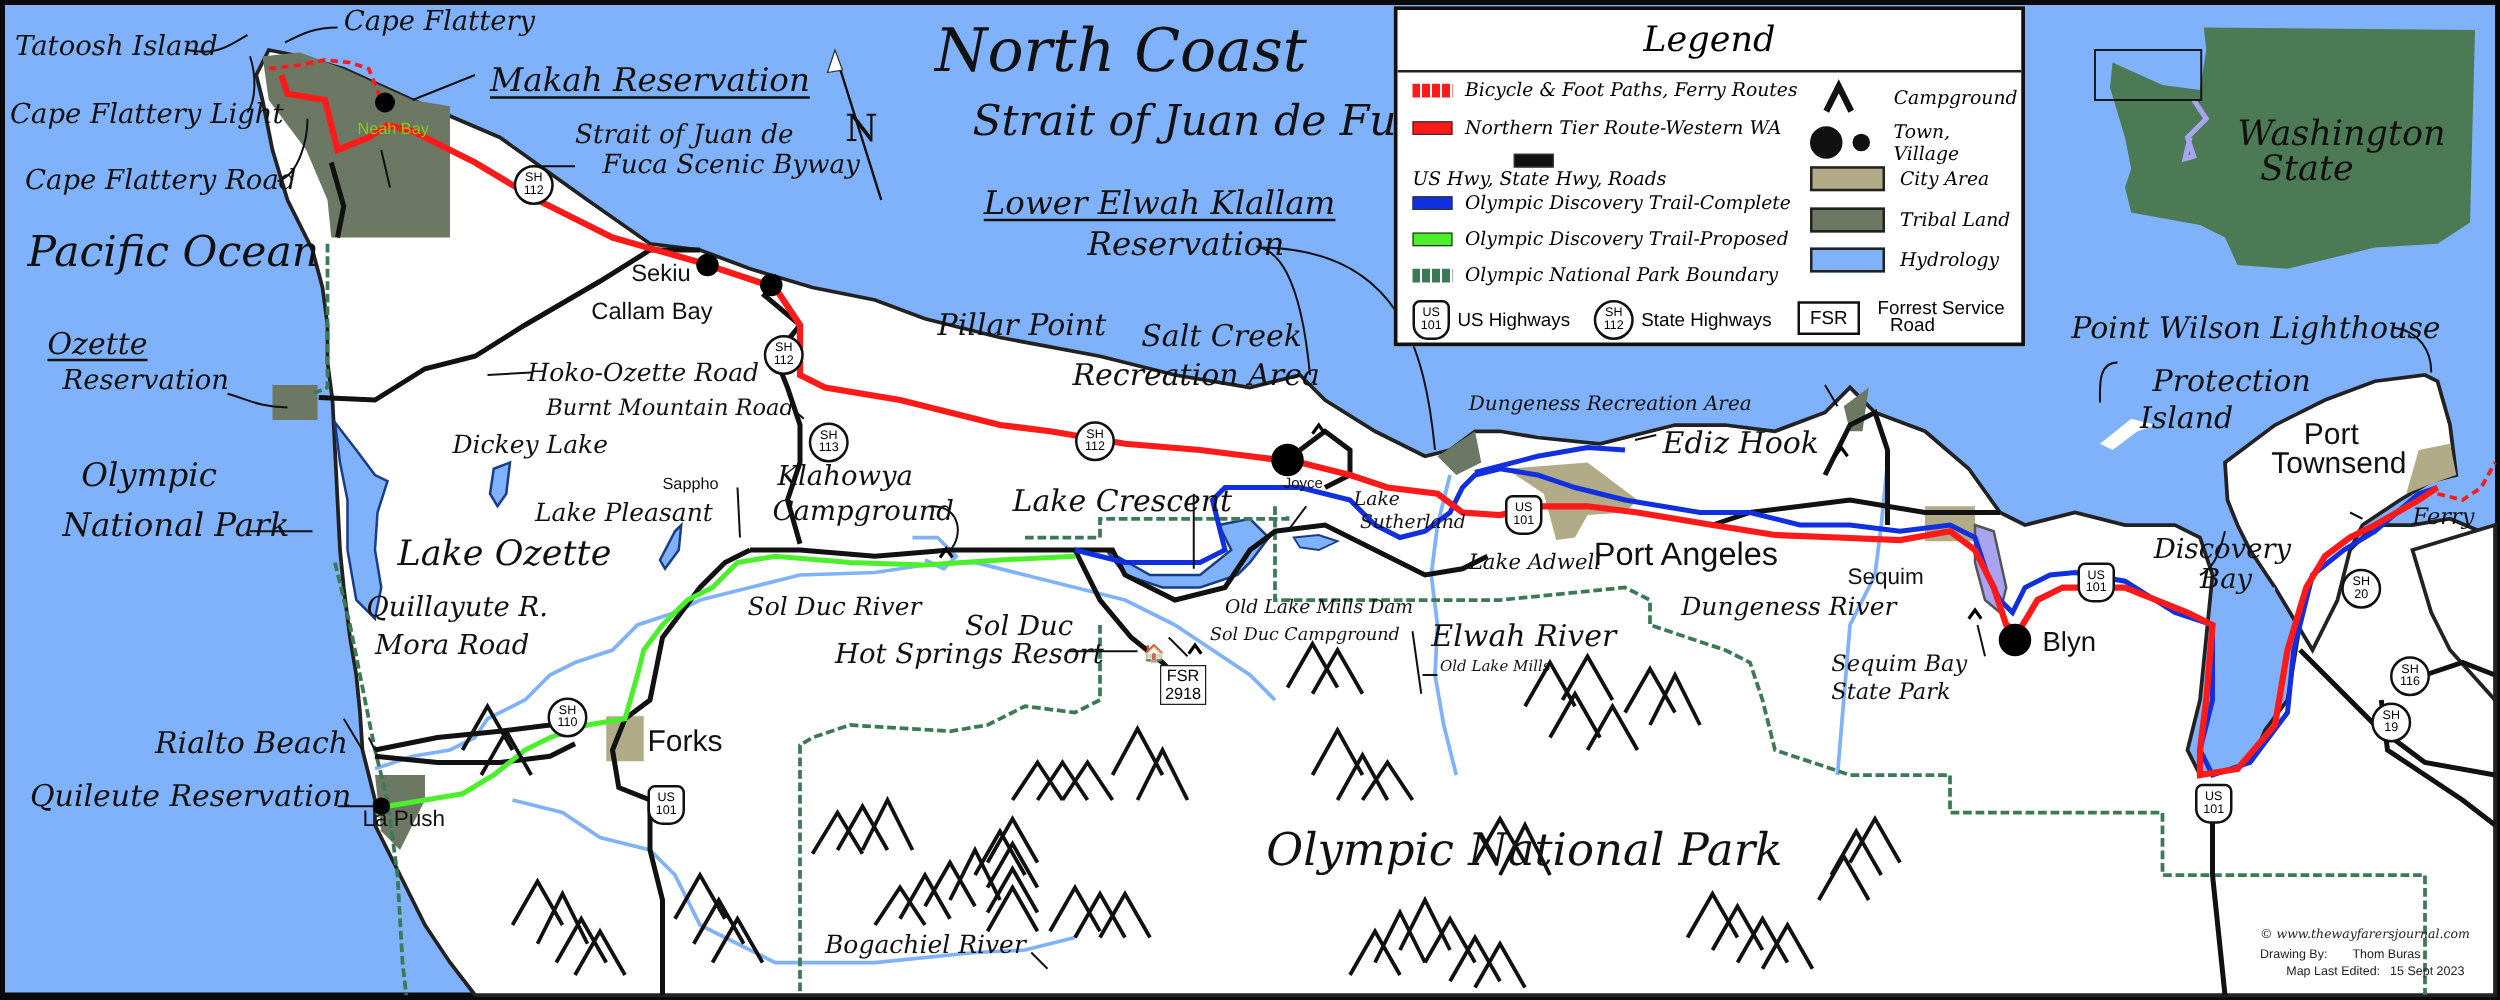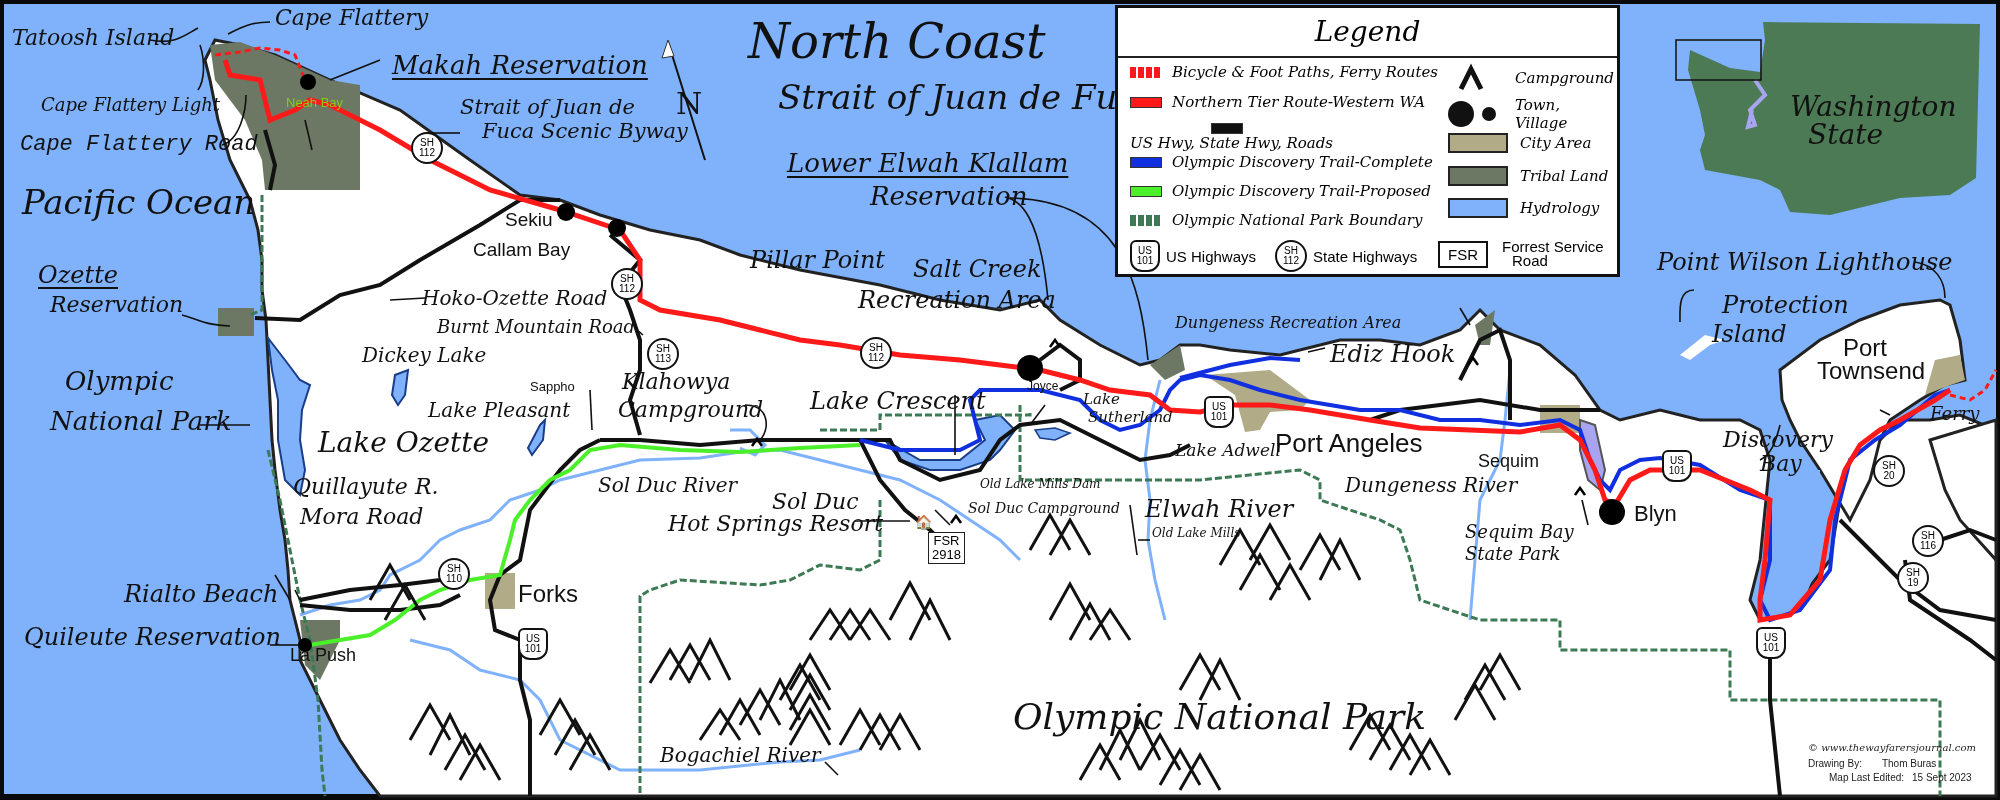--- a/index.html
+++ b/index.html
@@ -188,22 +188,22 @@
     <path d="M1755,80 L1765,95 L1750,110 L1755,125 L1748,127 L1752,110" fill="none" stroke="#a8a4ef" stroke-width="4"></path>
     <rect x="1676" y="40" width="85" height="40" fill="none" stroke="#111" stroke-width="1.5"></rect>
   </g>
 </svg>
 
 <div class="lbl" style="left:748px;top:16px;font-size:48px;">North Coast</div>
 <div class="lbl" style="left:778px;top:80px;font-size:34px;">Strait of Juan de Fuca</div>
 
 <div class="lbl" style="left:12px;top:26px;font-size:22px;">Tatoosh Island</div>
 <div class="lbl" style="left:275px;top:6px;font-size:22px;">Cape Flattery</div>
-<div class="lbl" style="left:8px;top:96px;font-size:18px;margin-left:33px;">Cape Flattery Light</div>
-<div class="lbl" style="left:20px;top:133px;font-size:22px;font-family:Liberation Mono, monospace;">Cape Flattery Road</div>
+<div class="lbl" style="left:8px;top:80px;font-size:22px;">Cape Flattery Light</div>
+<div class="lbl" style="left:20px;top:133px;font-size:22px;">Cape Flattery Road</div>
 <div class="lbl u" style="left:392px;top:52px;font-size:26px;">Makah Reservation</div>
 <div class="lbl sans" style="left:286px;top:96px;font-size:13px;color:#84cc16;">Neah Bay</div>
 <div class="lbl" style="left:460px;top:96px;font-size:21px;">Strait of Juan de</div>
 <div class="lbl" style="left:482px;top:120px;font-size:21px;">Fuca Scenic Byway</div>
 <div class="lbl" style="left:676px;top:88px;font-size:30px;font-style:normal;">N</div>
 <div class="lbl" style="left:22px;top:185px;font-size:34px;">Pacific Ocean</div>
 <div class="lbl u" style="left:38px;top:263px;font-size:24px;">Ozette</div>
 <div class="lbl" style="left:50px;top:293px;font-size:22px;">Reservation</div>
 <div class="lbl" style="left:65px;top:368px;font-size:26px;">Olympic</div>
 <div class="lbl" style="left:50px;top:408px;font-size:26px;">National Park</div>
@@ -251,25 +251,25 @@
 <div class="lbl" style="left:293px;top:475px;font-size:22px;">Quillayute R.</div>
 <div class="lbl" style="left:300px;top:505px;font-size:22px;">Mora Road</div>
 <div class="lbl" style="left:124px;top:582px;font-size:24px;">Rialto Beach</div>
 <div class="lbl" style="left:24px;top:625px;font-size:24px;">Quileute Reservation</div>
 <div class="lbl sans" style="left:290px;top:646px;font-size:18px;">La Push</div>
 <div class="lbl sans" style="left:518px;top:581px;font-size:24px;">Forks</div>
 
 <div class="lbl" style="left:598px;top:475px;font-size:20px;">Sol Duc River</div>
 <div class="lbl" style="left:772px;top:490px;font-size:22px;">Sol Duc</div>
 <div class="lbl" style="left:668px;top:512px;font-size:22px;">Hot Springs Resort</div>
-<div class="lbl" style="left:980px;top:478px;font-size:12px;">Old Lake Mills Dam</div>
+<div class="lbl" style="left:980px;top:478px;font-size:15px;">Old Lake Mills Dam</div>
 <div class="lbl" style="left:968px;top:501px;font-size:14px;">Sol Duc Campground</div>
 <div class="lbl" style="left:1145px;top:497px;font-size:24px;">Elwah River</div>
 <div class="lbl" style="left:1152px;top:527px;font-size:12px;">Old Lake Mills</div>
-<div class="lbl" style="left:1013px;top:662px;font-size:36px;margin-top:36px;">Olympic National Park</div>
+<div class="lbl" style="left:1013px;top:662px;font-size:36px;">Olympic National Park</div>
 <div class="lbl" style="left:660px;top:745px;font-size:20px;">Bogachiel River</div>
 
 <div style="position:absolute;left:915px;top:514px;font-size:14px;">🏠</div>
 
 <div class="fsr" style="left:928px;top:532px;">
   <div>FSR</div>
   <div>2918</div>
 </div>
 
 <div class="circ mapshield" style="left:411px;top:132px;">

